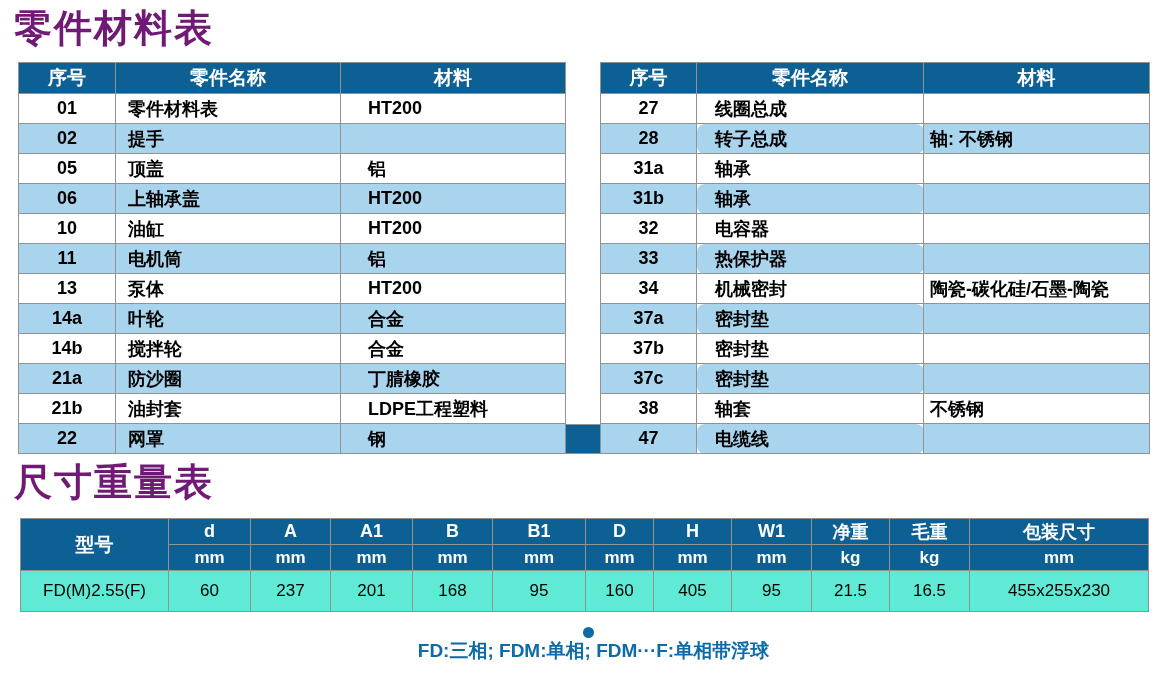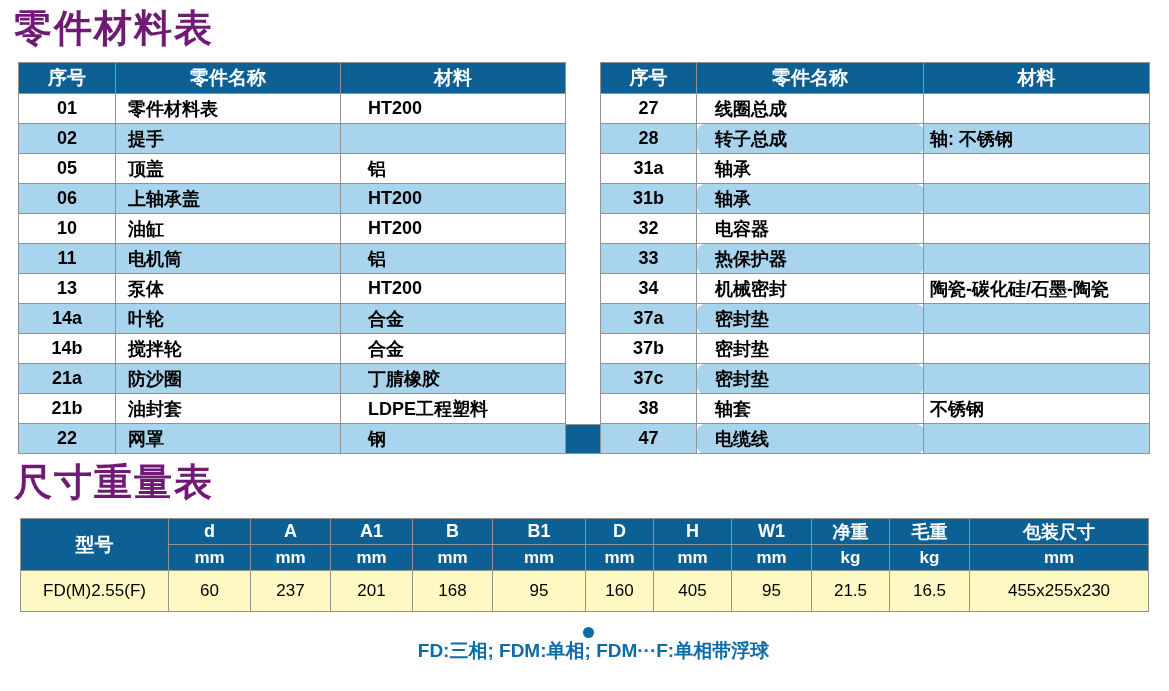--- a/index.html
+++ b/index.html
@@ -47,21 +47,21 @@
   }
 
   
   .dims-table { width: 1128px; margin: 14px 0 0 20px; }
   .dims-table th, .dims-table td { border: 1px solid #929292; overflow: hidden; white-space: nowrap; }
   .dims-table thead th { background: #0d6093; color: #fff; font-weight: bold; text-align: center; }
   .model-th { font-size: 19px; }
   .dim-label { height: 26px; font-size: 18px; }
   .dim-unit  { height: 26px; font-size: 17px; }
   .dims-table tbody td {
-    height: 41px; background: #fef9c3; color: #000;
+    height: 41px; background: #5eead4; color: #000;
     font-size: 17px; font-weight: normal; text-align: center; vertical-align: middle;
   }
 
   
   .footnote { display: flex; align-items: center; margin: 15px 0 0 18px; flex-direction: column; }
   .footnote .bullet {
     width: 11px; height: 11px; border-radius: 50%;
     background: #0d6ba7; margin-right: 10px; flex: 0 0 11px;
   }
   .footnote .note-text { color: #0d6ba7; font-size: 19px; font-weight: bold; }

